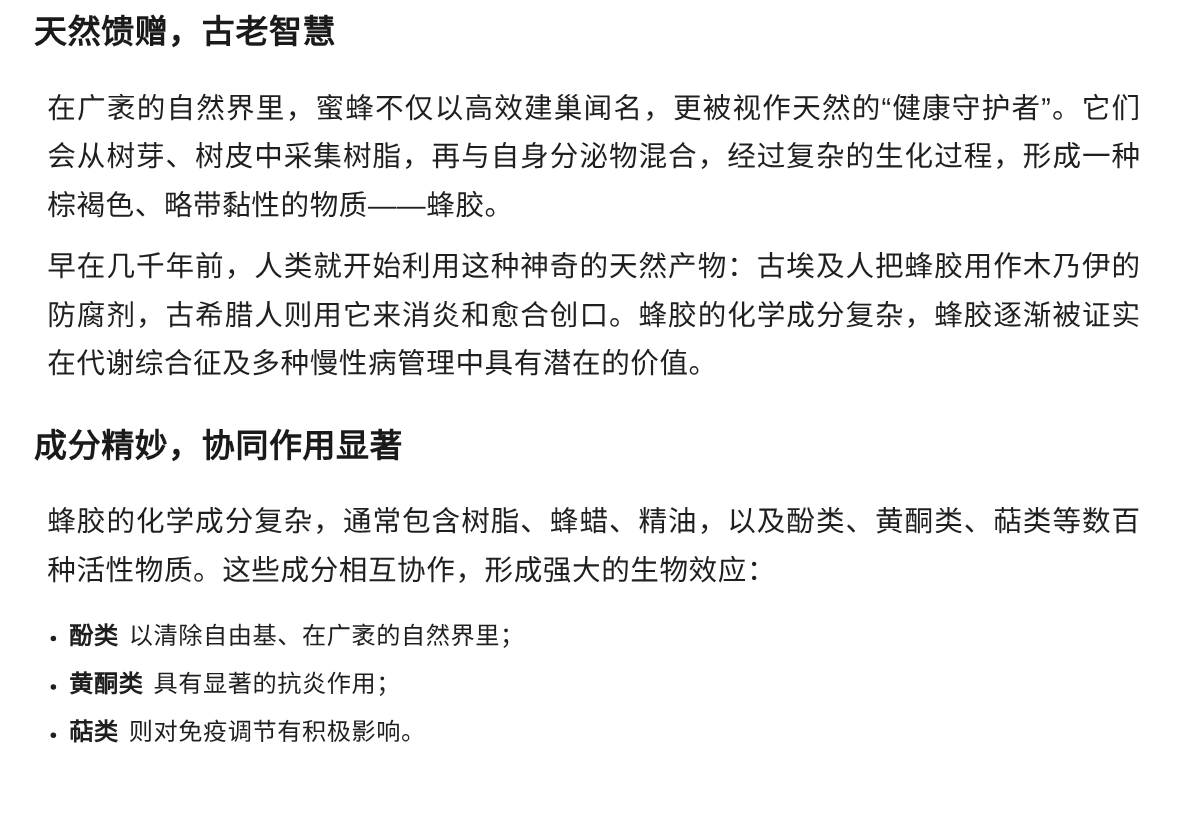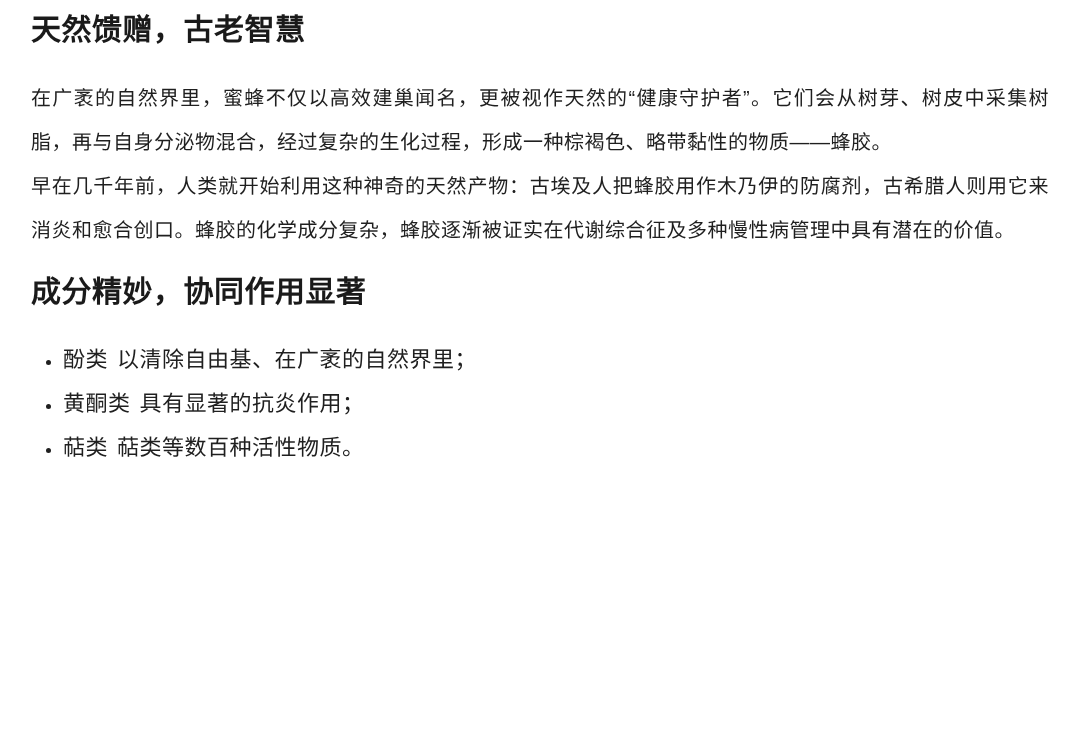--- a/index.html
+++ b/index.html
@@ -21,65 +21,66 @@
   }
   .doc h2 {
     font-size: 30px;
     line-height: 36px;
     font-weight: 700;
     color: #1a1a1a;
     margin: 0 0 28px 0;
     letter-spacing: 0.5px;
   }
   .doc section + section h2 {
-    margin-top: 22px;
+    margin-top: 36px;
   }
   .doc p {
-    font-size: 20px;
+    font-size: 26px;
     line-height: 44px;
-    margin: 0;
+    margin: 12px;
     text-align: justify;
     letter-spacing: 0.5px;
   }
   .doc ul {
     margin: 16px 0 0 0;
     padding: 0 0 0 32px;
     list-style: disc outside;
   }
   .doc li {
     font-size: 22px;
     line-height: 44px;
     letter-spacing: 0.5px;
   }
   .doc li::marker {
     font-size: 18px;
   }
   .term {
-    font-weight: 400;
+    font-weight: 700;
     margin-right: 9px;
   }
   .continuation {
     
   }
 </style>
 </head>
 <body>
 
 <main class="doc">
 
   <section>
     <h2>天然馈赠，古老智慧</h2>
     <p>在广袤的自然界里，蜜蜂不仅以高效建巢闻名，更被视作天然的“健康守护者”。它们会从树芽、树皮中采集树脂，再与自身分泌物混合，经过复杂的生化过程，形成一种棕褐色、略带黏性的物质——蜂胶。</p>
     <p>早在几千年前，人类就开始利用这种神奇的天然产物：古埃及人把蜂胶用作木乃伊的防腐剂，古希腊人则用它来消炎和愈合创口。蜂胶的化学成分复杂，蜂胶逐渐被证实在代谢综合征及多种慢性病管理中具有潜在的价值。</p>
   </section>
 
   <section>
     <h2>成分精妙，协同作用显著</h2>
+    <p>蜂胶的化学成分复杂，通常包含树脂、蜂蜡、精油，以及酚类、黄酮类、萜类等数百种活性物质。这些成分相互协作，形成强大的生物效应：</p>
 
     <ul>
       <li><span class="term">酚类</span><span>以清除自由基、在广袤的自然界里；</span></li>
       <li><span class="term">黄酮类</span><span>具有显著的抗炎作用；</span></li>
-      <li><span class="term">萜类</span><span>萜类等数百种活性物质。</span>
+      <li><span class="term">萜类</span><span>则对免疫调节有积极影响。</span>
       </li>
     </ul>
   </section>
 
 </main>
 
 </body></html>

